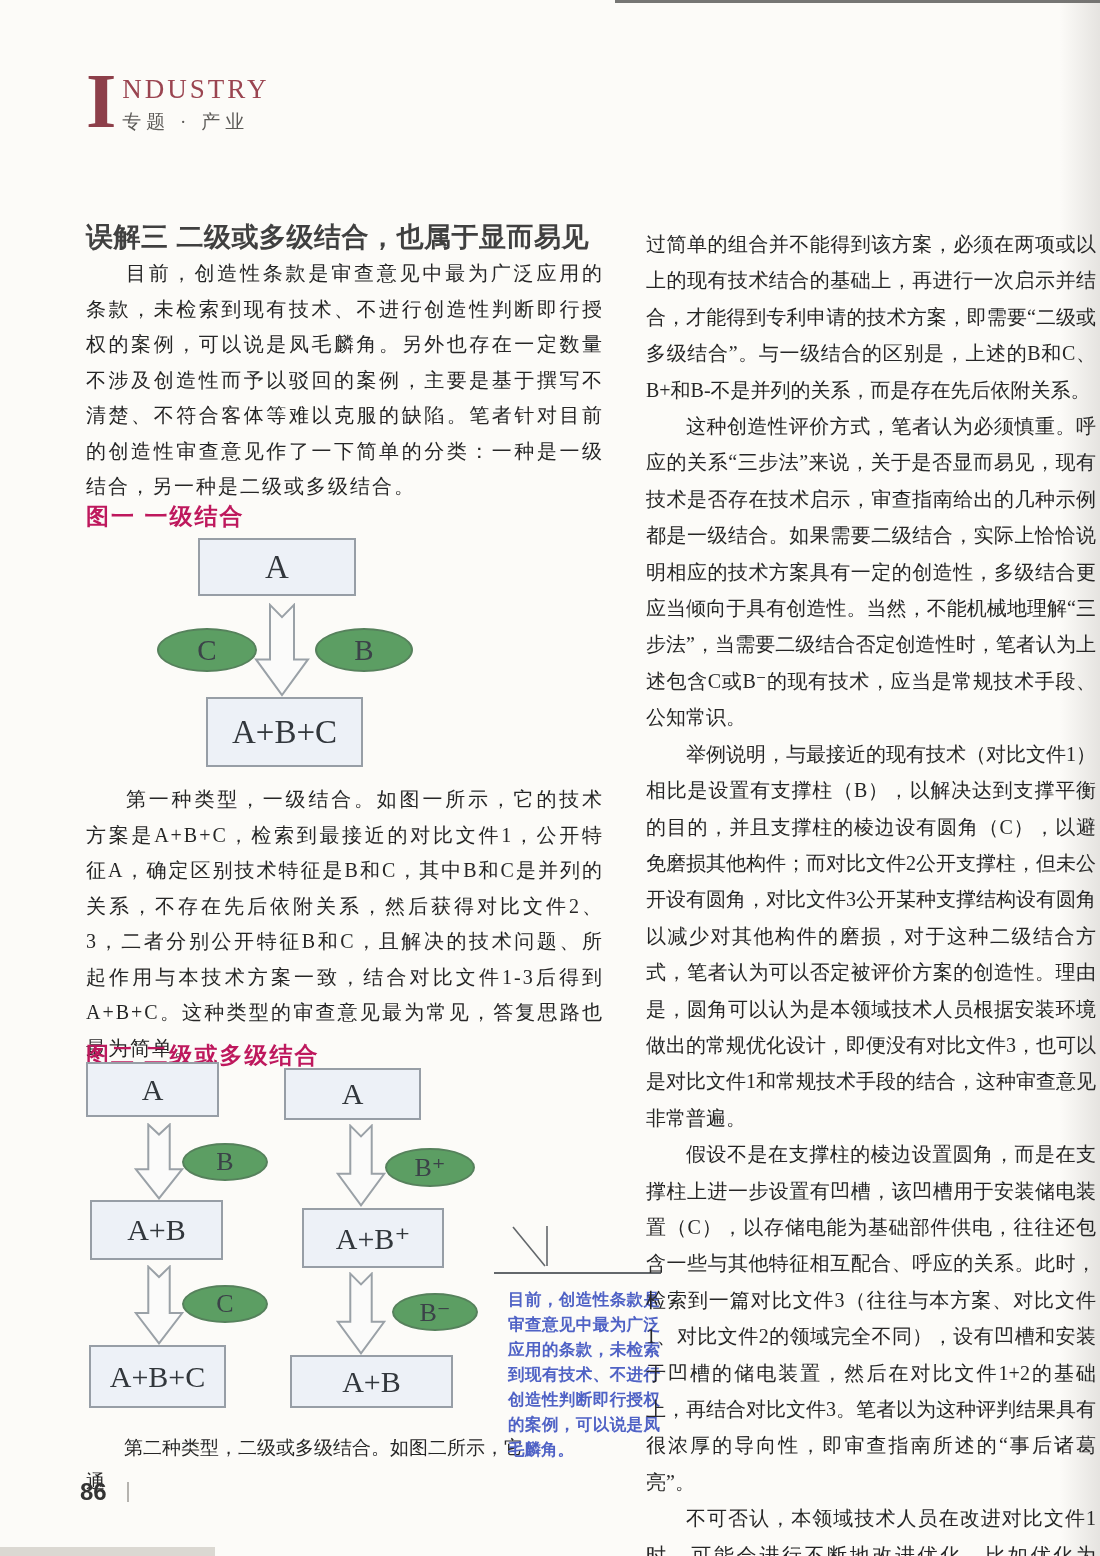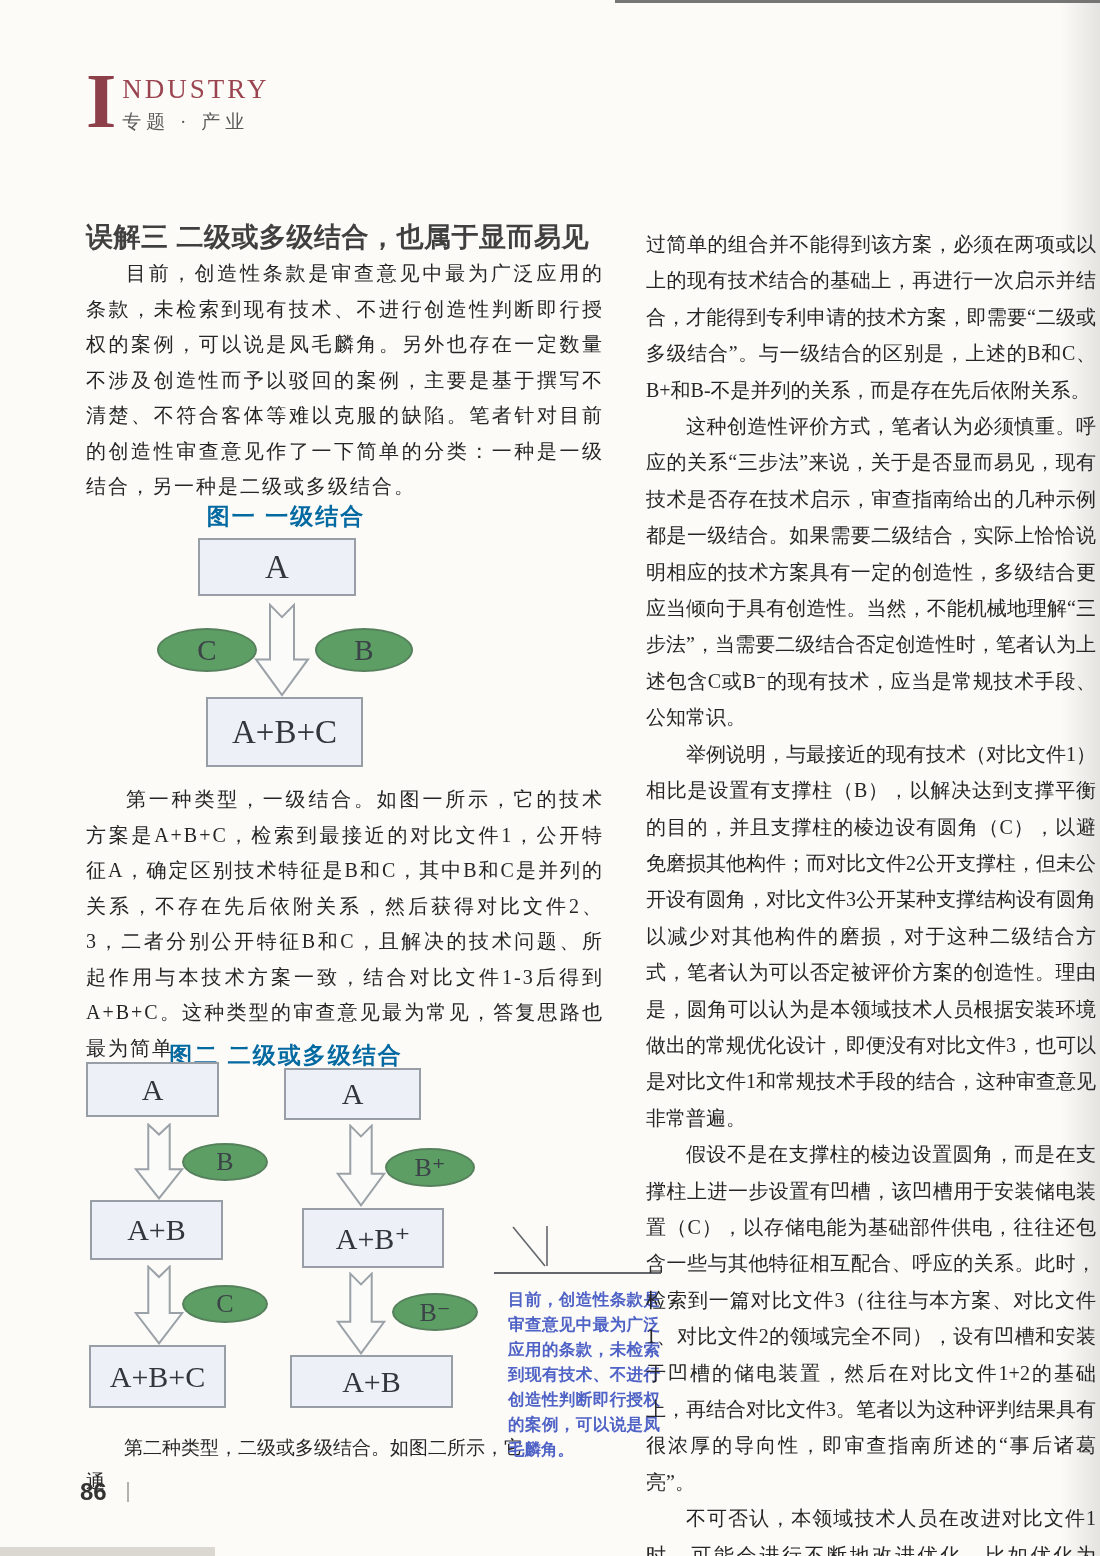--- a/index.html
+++ b/index.html
@@ -30,23 +30,23 @@
     line-height:35.5px;text-align:justify;text-indent:2em;margin:0;}
   .lpara3{position:absolute;left:86px;top:1432px;width:452px;font-size:19px;letter-spacing:0;
     line-height:34px;text-indent:2em;margin:0;font-family:Liberation Mono, monospace;}
   .rcol{position:absolute;left:646px;top:226px;width:450px;font-size:20px;
     line-height:36.4px;text-align:justify;}
   .rcol p{margin:0;text-indent:2em;}
   .rcol p.noindent{text-indent:0;}
 
   
   .fig{position:absolute;left:86px;width:400px;}
-  .fig-caption{position:absolute;left:0;right:0;top:0;text-align:center;
+  .fig-caption{position:absolute;left:0;right:0;top:0;text-align:left;
     font-family:"Liberation Sans","DejaVu Sans",sans-serif;font-weight:bold;
-    font-size:23px;color:#0369a1;letter-spacing:2px;}
+    font-size:23px;color:#be185d;letter-spacing:2px;}
   .fbox{position:absolute;background:#edf1f7;border:2px solid #979ea6;
     display:flex;align-items:center;justify-content:center;
     font-family:"Liberation Serif","DejaVu Serif",serif;color:#32373c;box-sizing:border-box;}
   .fbox.big{font-size:33px;}
   .fbox.med{font-size:30px;}
   .fell{position:absolute;background:#5c9e63;border:2px solid #56815c;border-radius:50%;
     display:flex;align-items:center;justify-content:center;box-sizing:border-box;
     font-family:"Liberation Serif","DejaVu Serif",serif;color:#3b4248;}
   .fell.big{font-size:29px;}
   .fell.med{font-size:26px;}

